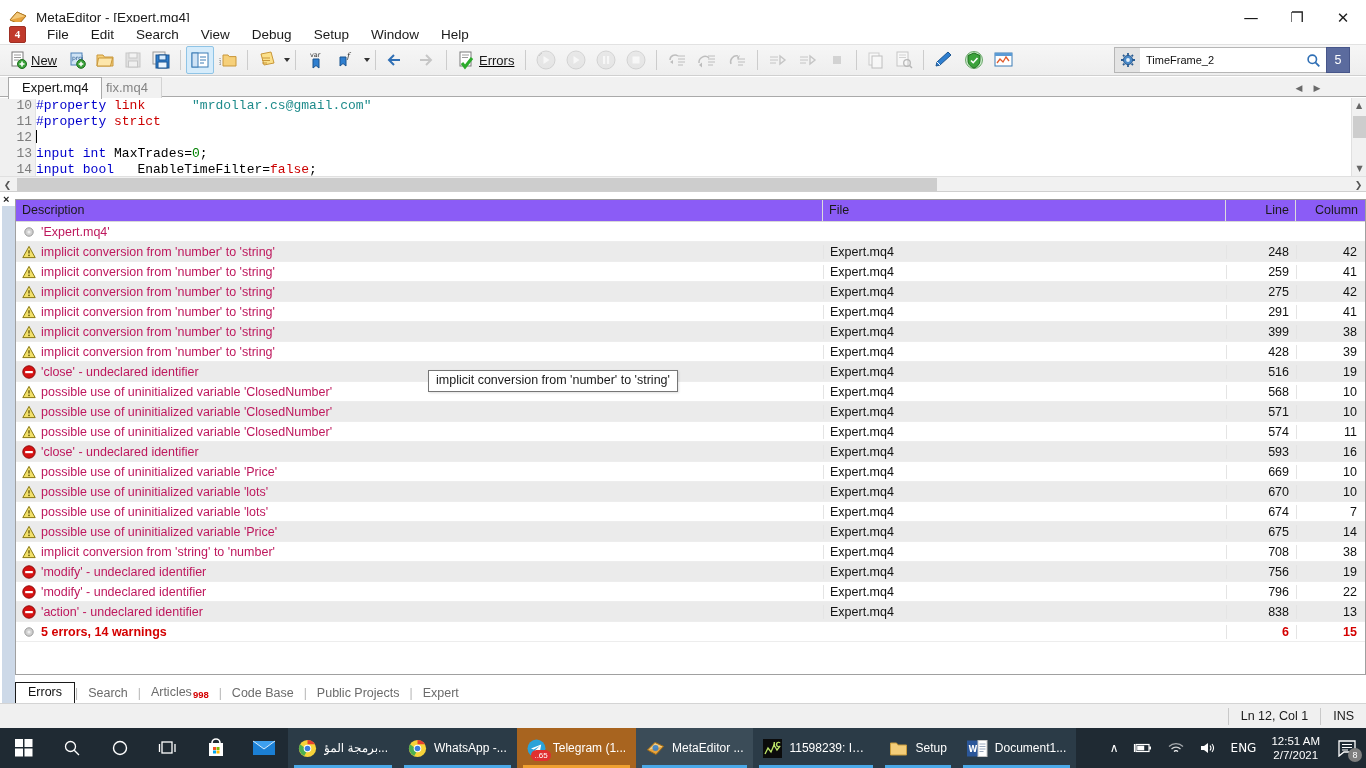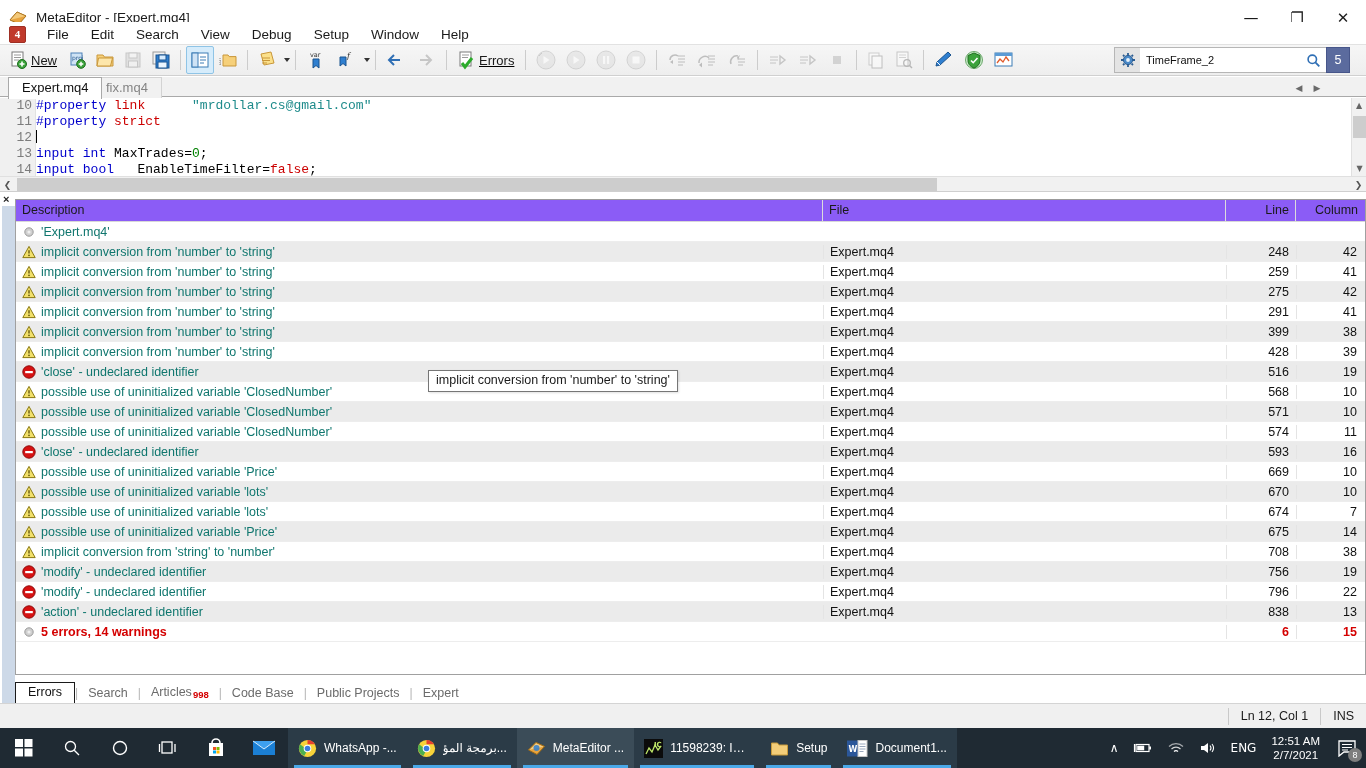--- a/index.html
+++ b/index.html
@@ -147,21 +147,21 @@
 
   .erow{ display:flex; height:20px; align-items:center; border-bottom:1px solid #ededed; cursor:default;}
   .erow.alt{ background:#ebebeb; }
   .erow .c-desc{ width:807px; display:flex; align-items:center; padding-left:6px; overflow:hidden; white-space:nowrap; }
   .erow .c-file{ width:403px; padding-left:6px; font-size:12.5px; color:#111; overflow:hidden; white-space:nowrap;
                  border-left:1px solid #e4e4e4;}
   .erow .c-line{ width:70px; text-align:right; padding-right:7px; font-size:12.5px; color:#111;
                  border-left:1px solid #e4e4e4;}
   .erow .c-col { width:68px; text-align:right; padding-right:7px; font-size:12.5px; color:#111;
                  border-left:1px solid #e4e4e4;}
-  .erow .txt{ font-size:12.5px; color:#0f766e; }
+  .erow .txt{ font-size:12.5px; color:#be185d; }
   .erow.summary .txt,.erow.summary .c-line,.erow.summary .c-col{ color:#d40000; font-weight:bold; }
 
   .ico{ width:14px; height:14px; margin-right:5px; flex:0 0 14px; position:relative; }
   .ico.warn svg, .ico.err svg, .ico.info svg{ display:block; }
 
   
   #tooltip{
     position:absolute; left:428px; top:370px; height:22px; padding:2px 7px 0 7px;
     background:#ffffff; border:1px solid #767676; font-size:12.5px; color:#1a1a1a;
     box-shadow:1px 1px 2px rgba(0,0,0,.12); z-index:40; white-space:nowrap;
@@ -922,35 +922,46 @@
       <div class="tk app open">
         <span style="position: relative; display: flex; align-items: center;">
           <svg width="19" height="19" viewBox="0 0 19 19">
             <circle cx="9.5" cy="9.5" r="8.6" fill="#f7d33a"></circle>
             <path d="M9.5 0.9A8.6 8.6 0 0 1 17 5.3H9.5z" fill="#e6412f"></path>
             <path d="M2 5.3A8.6 8.6 0 0 0 6.2 17l3.3-6z" fill="#4caf50"></path>
             <circle cx="9.5" cy="9.5" r="3.8" fill="#fff"></circle>
             <circle cx="9.5" cy="9.5" r="2.8" fill="#3b7ddd"></circle>
           </svg>
         </span>
-        <span class="t">WhatsApp -...</span>
+        <span class="t">برمجة المؤ...</span>
         <span class="underline"></span>
       </div>
       <div class="tk app open">
         <span style="position: relative; display: flex; align-items: center;">
           <svg width="19" height="19" viewBox="0 0 19 19">
             <circle cx="9.5" cy="9.5" r="8.6" fill="#f7d33a"></circle>
             <path d="M9.5 0.9A8.6 8.6 0 0 1 17 5.3H9.5z" fill="#e6412f"></path>
             <path d="M2 5.3A8.6 8.6 0 0 0 6.2 17l3.3-6z" fill="#4caf50"></path>
             <circle cx="9.5" cy="9.5" r="3.8" fill="#fff"></circle>
             <circle cx="9.5" cy="9.5" r="2.8" fill="#3b7ddd"></circle>
           </svg>
         </span>
-        <span class="t">برمجة المؤ...</span>
+        <span class="t">WhatsApp -...</span>
         <span class="underline"></span>
+      </div>
+      <div class="tk app accent">
+        <span style="position: relative; display: flex; align-items: center;">
+          <svg width="19" height="19" viewBox="0 0 19 19">
+            <circle cx="9.5" cy="9.5" r="9" fill="#2aa2d8"></circle>
+            <path d="M4 9.6l10.2-4-1.7 9.2-3.2-2.4-1.7 1.6.2-2.6 5-4.5-6.2 3.6z" fill="#fff"></path>
+          </svg>
+          <span style="position: absolute; right: -5px; bottom: -3px; background: rgb(224, 48, 48); color: rgb(255, 255, 255); font-size: 8px; border-radius: 7px; padding: 0px 3px; line-height: 11px;">..65</span>
+        </span>
+        <span class="t">Telegram (1...</span>
+        <span class="underline orange"></span>
       </div>
       <div class="tk app active">
         <span style="position: relative; display: flex; align-items: center;">
           <svg width="19" height="19" viewBox="0 0 19 19">
             <path d="M1.5 11L9 3.5l8.5 4L10 15.5z" fill="#e8a33d" stroke="#9c6a16"></path>
             <path d="M1.5 11L9 3.5l8.5 4" fill="#f5cd83" stroke="#9c6a16"></path>
             <circle cx="9.5" cy="9" r="3" fill="#2f7fd0" opacity=".85"></circle>
           </svg>
         </span>
         <span class="t">MetaEditor ...</span>

